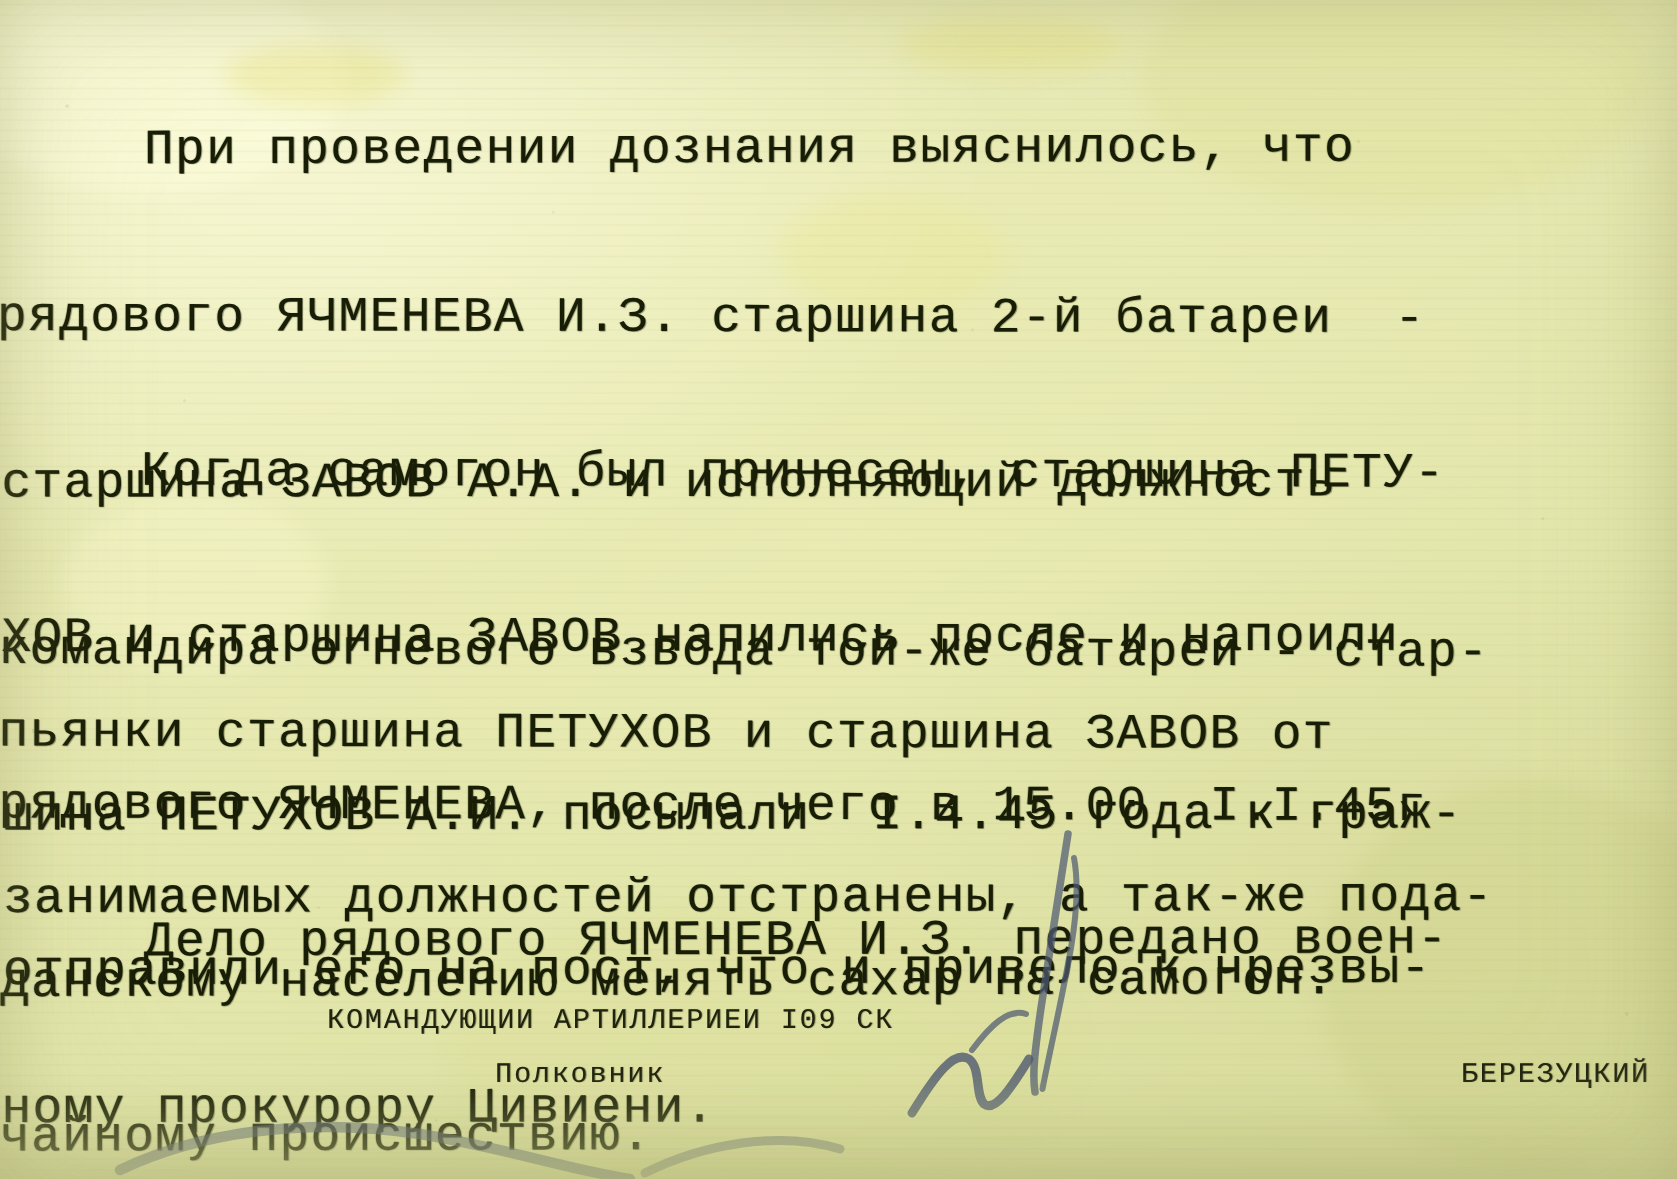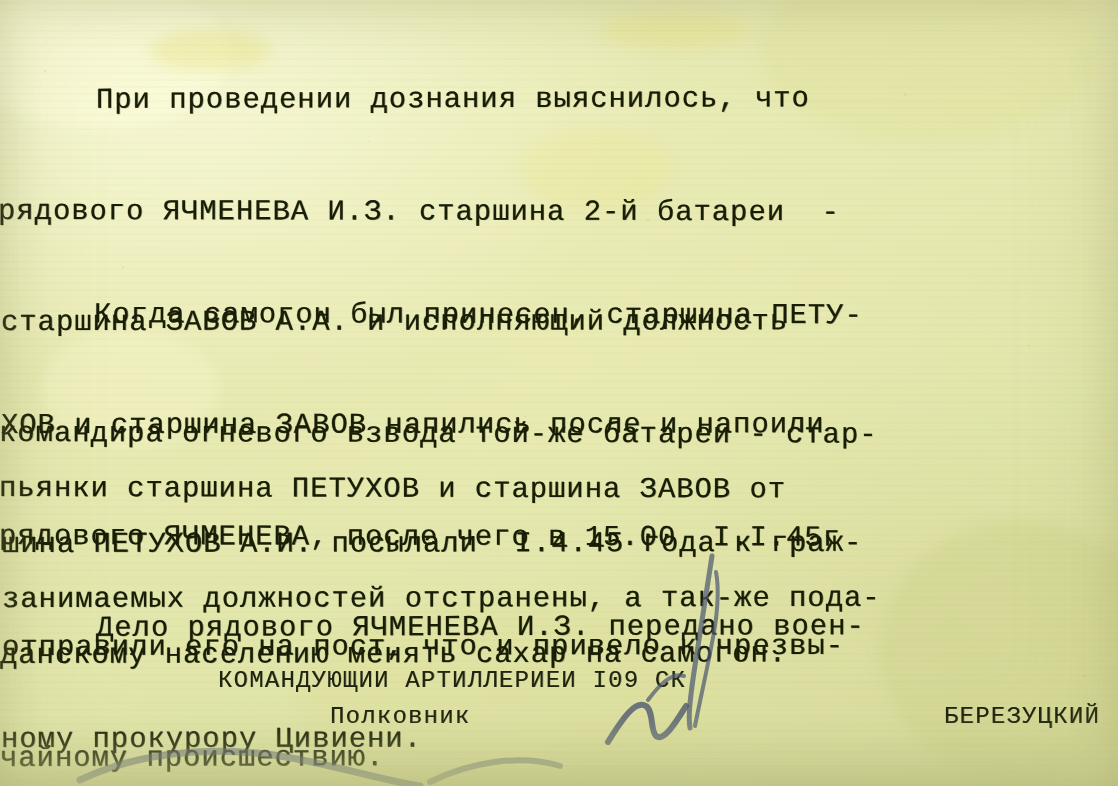--- a/index.html
+++ b/index.html
@@ -70,21 +70,21 @@
   }
   #typed {
     position: absolute;
     left: 0;
     top: 0;
     width: 1118px;
     padding: 0;
   }
   .para {
     color: #20240f;
-    font-size: 29px;
+    font-size: 33px;
     line-height: 37px;
     letter-spacing: 0.9px;
     white-space: pre;
     text-shadow:
       0.6px 0.4px 0.6px rgba(40,45,20,0.45),
       -0.5px 0 0.6px rgba(60,65,30,0.3);
     filter: contrast(1.08);
   }
   .para .ln {
     display: block;
@@ -100,21 +100,21 @@
 
   .blockwrap { position: absolute; left: 0; width: 1118px; }
   #p1 { top: 8px; }
   #p2 { top: 222px; }
   #p3 { top: 396px; }
   #p4 { top: 536px; }
   #sign-block { top: 662px; }
 
   .sig-line {
     color: #20240f;
-    font-size: 24px;
+    font-size: 19px;
     line-height: 37px;
     letter-spacing: 1.2px;
     white-space: pre;
     text-shadow: 0.6px 0.4px 0.6px rgba(40,45,20,0.45);
   }
   #sign-row {
     position: relative;
     height: 80px;
   }
   #sign-title {

